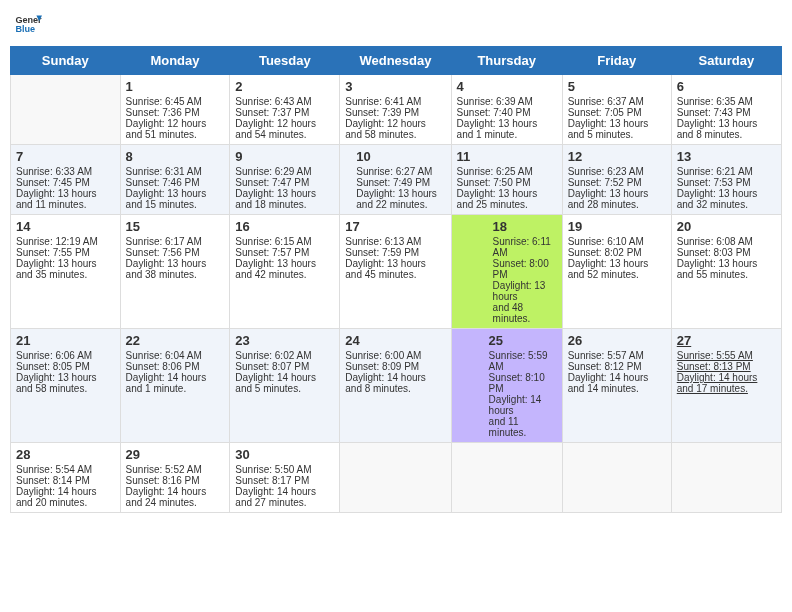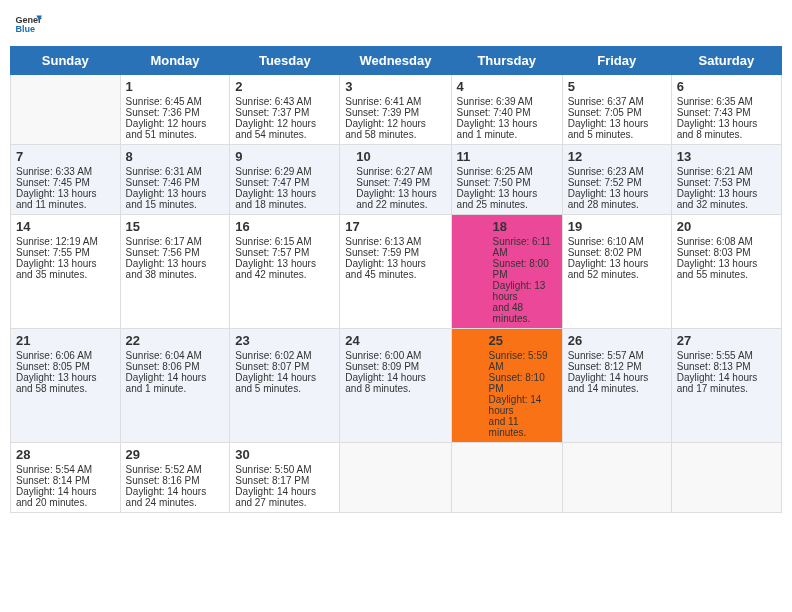--- a/index.html
+++ b/index.html
@@ -228,21 +228,21 @@
           <div>Daylight: 13 hours</div>
           <div>and 42 minutes.</div>
         </td>
         <td style="background: rgb(255, 255, 255);">
           <span class="day-number">17</span>
           <div>Sunrise: 6:13 AM</div>
           <div>Sunset: 7:59 PM</div>
           <div>Daylight: 13 hours</div>
           <div>and 45 minutes.</div>
         </td>
-        <td style="background: #ec4899; padding-left: 41px;">
+        <td style="background: #bef264; padding-left: 41px;">
           <span class="day-number">18</span>
           <div>Sunrise: 6:11 AM</div>
           <div>Sunset: 8:00 PM</div>
           <div>Daylight: 13 hours</div>
           <div>and 48 minutes.</div>
         </td>
         <td style="background: rgb(255, 255, 255);">
           <span class="day-number">19</span>
           <div>Sunrise: 6:10 AM</div>
           <div>Sunset: 8:02 PM</div>
@@ -279,35 +279,35 @@
           <div>Daylight: 14 hours</div>
           <div>and 5 minutes.</div>
         </td>
         <td style="background: rgb(240, 244, 250);">
           <span class="day-number">24</span>
           <div>Sunrise: 6:00 AM</div>
           <div>Sunset: 8:09 PM</div>
           <div>Daylight: 14 hours</div>
           <div>and 8 minutes.</div>
         </td>
-        <td style="background: #f97316; padding-left: 37px;">
+        <td style="background: #c4b5fd; padding-left: 37px;">
           <span class="day-number">25</span>
           <div>Sunrise: 5:59 AM</div>
           <div>Sunset: 8:10 PM</div>
           <div>Daylight: 14 hours</div>
           <div>and 11 minutes.</div>
         </td>
         <td style="background: rgb(240, 244, 250);">
           <span class="day-number">26</span>
           <div>Sunrise: 5:57 AM</div>
           <div>Sunset: 8:12 PM</div>
           <div>Daylight: 14 hours</div>
           <div>and 14 minutes.</div>
         </td>
-        <td style="background: rgb(240, 244, 250);">
+        <td style="background: rgb(240, 244, 250); text-decoration: underline;">
           <span class="day-number">27</span>
           <div>Sunrise: 5:55 AM</div>
           <div>Sunset: 8:13 PM</div>
           <div>Daylight: 14 hours</div>
           <div>and 17 minutes.</div>
         </td>
       </tr>
       <tr>
         <td style="background: rgb(255, 255, 255);">
           <span class="day-number">28</span>

